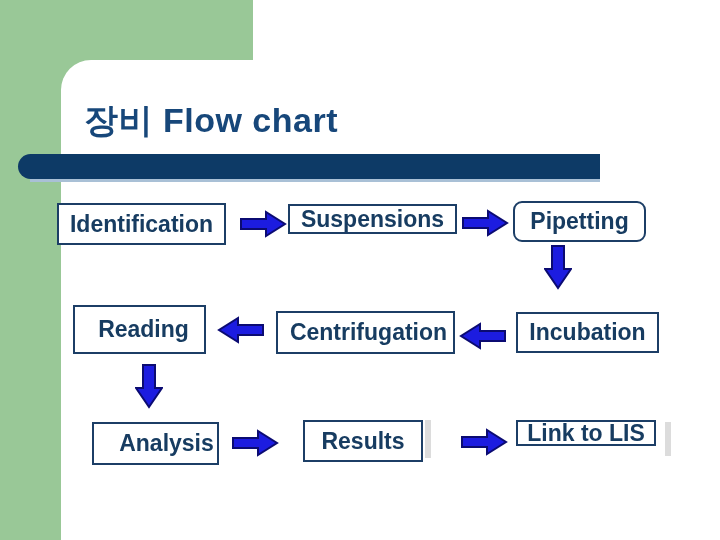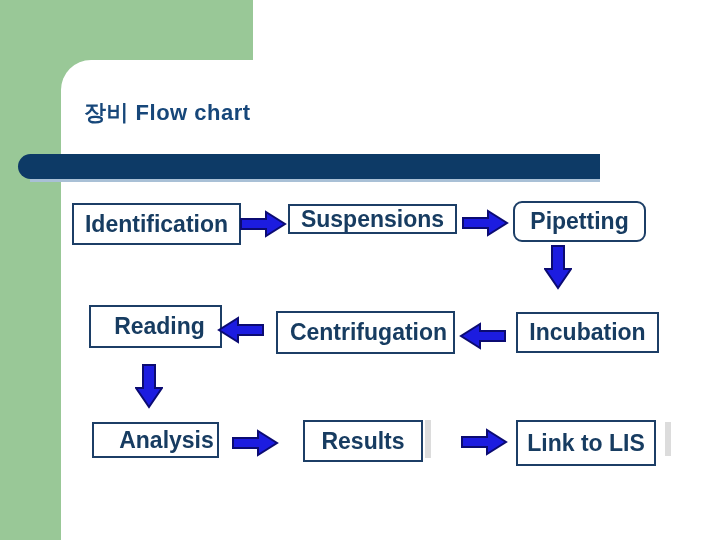--- a/index.html
+++ b/index.html
@@ -26,21 +26,21 @@
   .green-side{
     position:absolute;left:0;top:0;width:61px;height:540px;
     background:var(--green);z-index:0;
   }
   .content-panel{
     position:absolute;left:61px;top:60px;width:659px;height:480px;
     background:#ffffff;border-top-left-radius:30px;z-index:1;
   }
   .slide-title{
     position:absolute;left:84px;top:98px;z-index:2;
-    font-size:22px;font-weight:bold;color:var(--title-navy);
+    font-size:34px;font-weight:bold;color:var(--title-navy);
     letter-spacing:0.5px;white-space:nowrap;
   }
   .title-bar{
     position:absolute;left:18px;top:154px;width:582px;height:25px;
     background:var(--bar-navy);
     border-radius:13px 0 0 13px;z-index:2;
   }
   .title-bar::after{
     content:"";position:absolute;left:12px;right:0;bottom:-3px;height:3px;
     background:var(--bar-underline);
@@ -60,31 +60,31 @@
 </head>
 <body>
 
 <div class="green-top"></div>
 <div class="green-side"></div>
 <div class="content-panel"></div>
 
 <div class="slide-title">장비 Flow chart</div>
 <div class="title-bar"></div>
 
-<div class="box" style="left:72px;top:203px;width:169px;height:42px;">Identification</div>
+<div class="box" style="left:57px;top:203px;width:169px;height:42px;">Identification</div>
 <div class="box" style="left:288px;top:204px;width:169px;height:30px;">Suspensions</div>
 <div class="box" style="left:513px;top:201px;width:133px;height:41px;border-radius:9px;">Pipetting</div>
 
-<div class="box" style="left:89px;top:305px;width:133px;height:43px;padding-left:8px;">Reading</div>
+<div class="box" style="left:73px;top:305px;width:133px;height:49px;padding-left:8px;">Reading</div>
 <div class="box" style="left:276px;top:311px;width:179px;height:43px;padding-left:6px;">Centrifugation</div>
 <div class="box" style="left:516px;top:312px;width:143px;height:41px;text-align:center;">Incubation</div>
 
-<div class="box" style="left:92px;top:422px;width:127px;height:36px;padding-left:22px;">Analysis</div>
+<div class="box" style="left:92px;top:422px;width:127px;height:43px;padding-left:22px;">Analysis</div>
 <div class="box" style="left:303px;top:420px;width:120px;height:42px;">Results</div>
-<div class="box" style="left:516px;top:420px;width:140px;height:46px;">Link to LIS</div>
+<div class="box" style="left:516px;top:420px;width:140px;height:26px;">Link to LIS</div>
 
 <svg class="arrow" style="left:240px;top:209px;" width="47" height="30" viewBox="0 0 47 30">
   <polygon points="1,10 26,10 26,3 45,15 26,27 26,20 1,20" fill="var(--arrow-fill)" stroke="var(--arrow-stroke)" stroke-width="2"></polygon>
 </svg>
 <svg class="arrow" style="left:462px;top:208px;" width="47" height="30" viewBox="0 0 47 30">
   <polygon points="1,10 26,10 26,3 45,15 26,27 26,20 1,20" fill="var(--arrow-fill)" stroke="var(--arrow-stroke)" stroke-width="2"></polygon>
 </svg>
 
 <svg class="arrow" style="left:544px;top:245px;" width="28" height="45" viewBox="0 0 28 45">
   <polygon points="8,1 20,1 20,24 27,24 14,43 1,24 8,24" fill="var(--arrow-fill)" stroke="var(--arrow-stroke)" stroke-width="2"></polygon>

